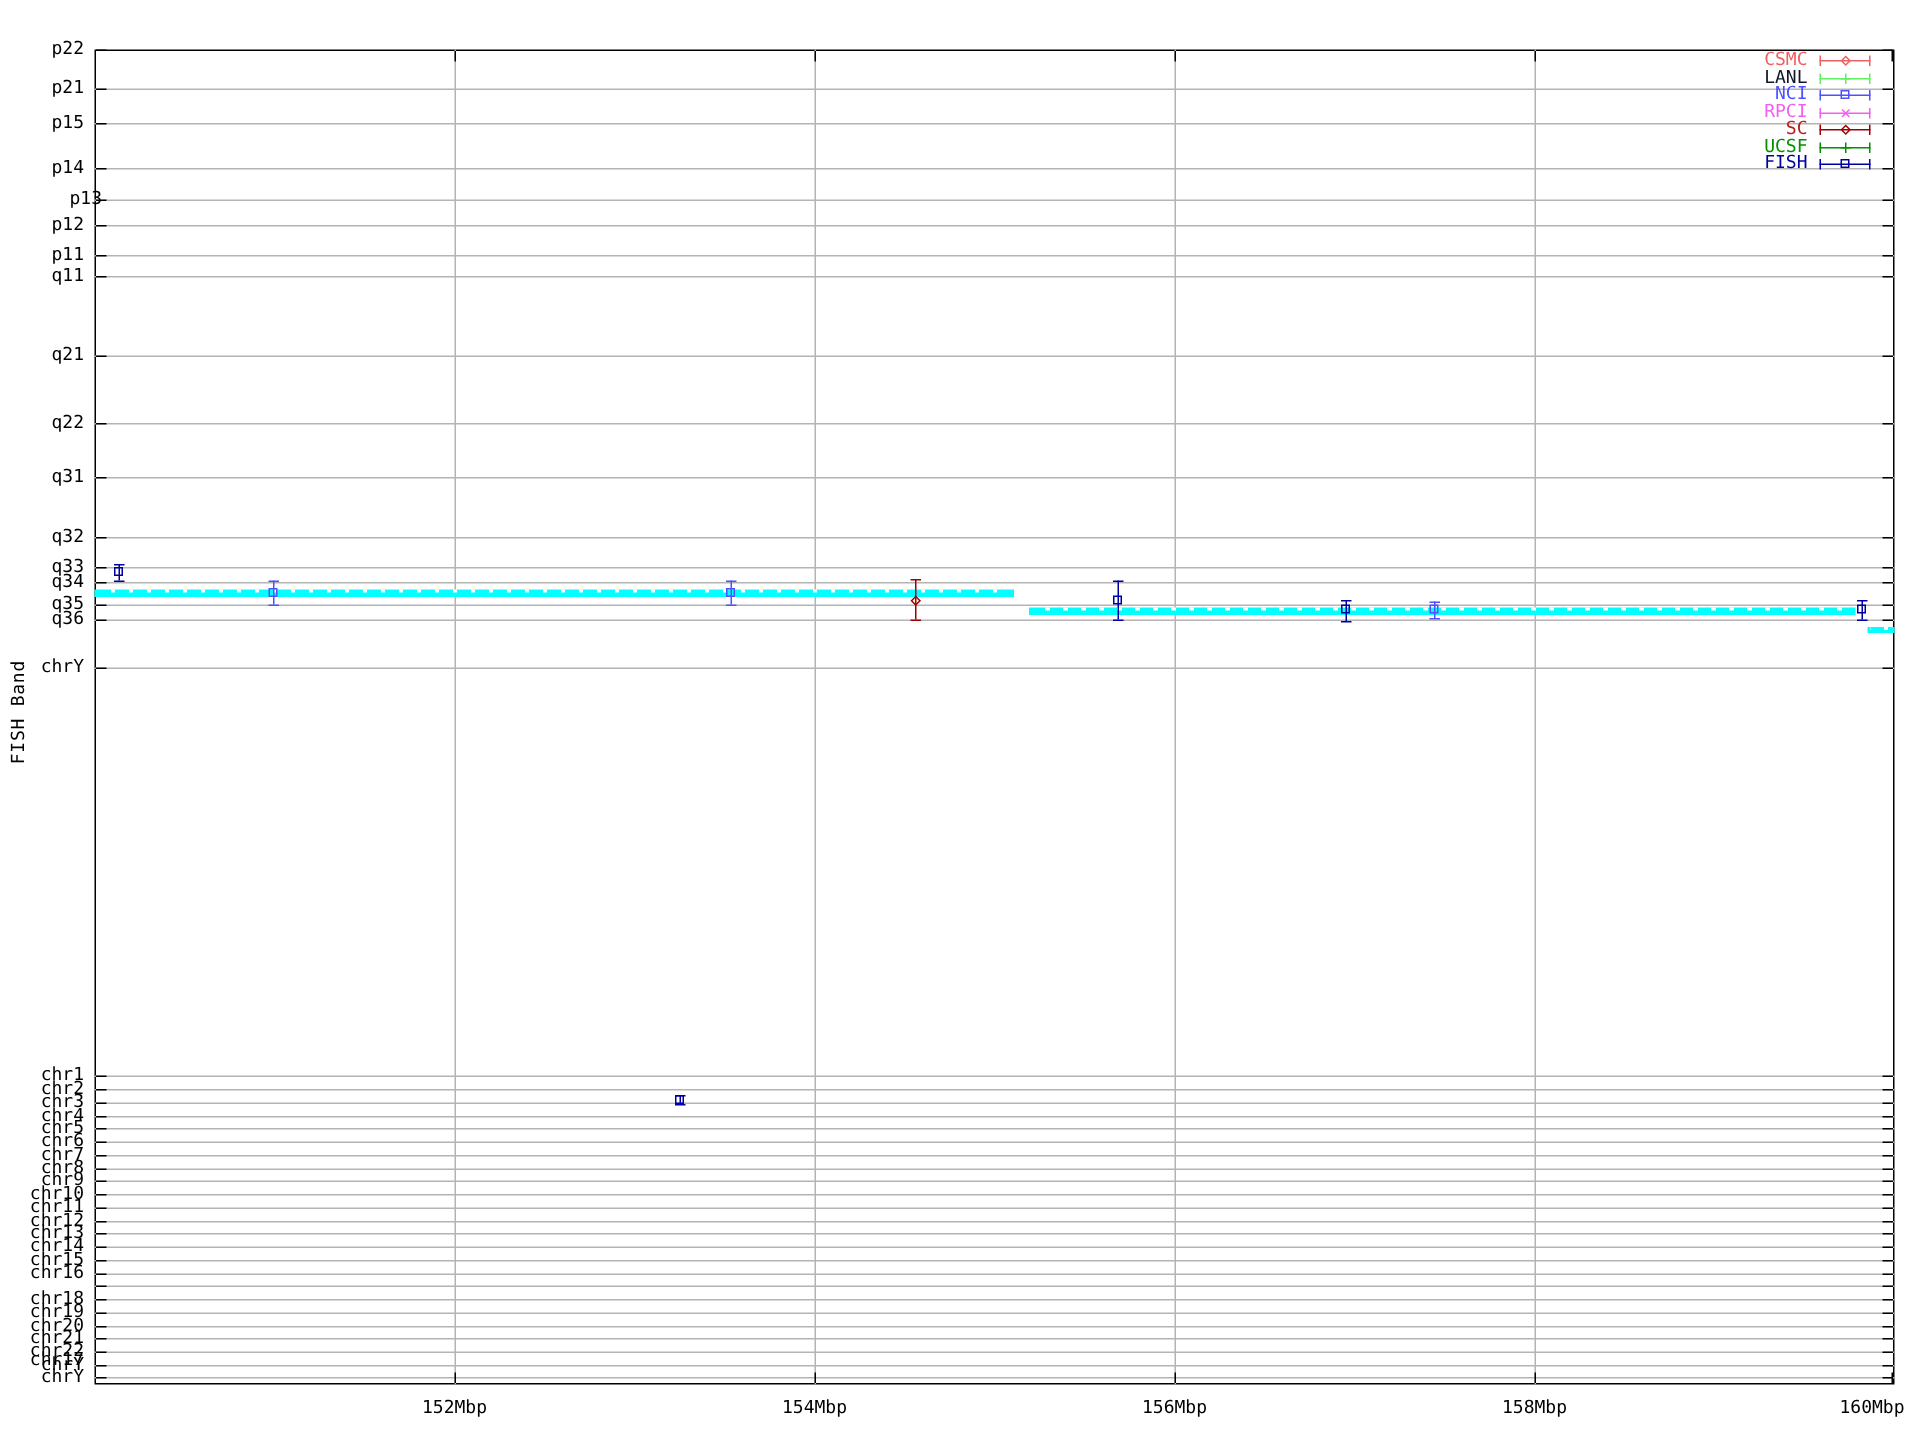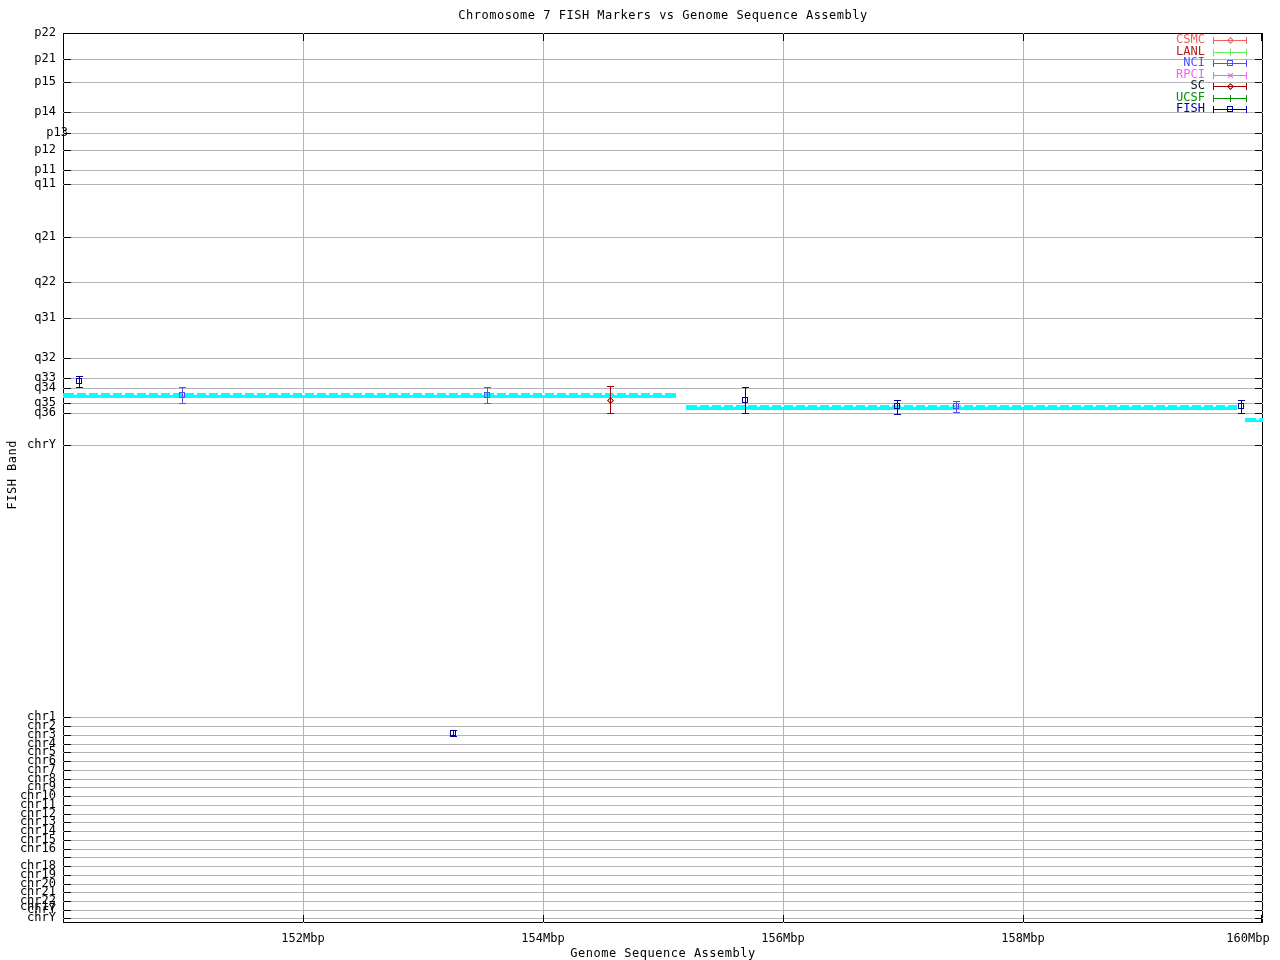--- a/index.html
+++ b/index.html
@@ -23,24 +23,22 @@
   .band-dash { position:absolute; top:0; left:2px; right:2px; height:2px;
                background:repeating-linear-gradient(90deg, transparent 0 9px, #ffffff 9px 12px); }
   .marker-square  { border:1px solid; box-sizing:border-box; width:6px; height:6px; background:transparent; }
   .marker-diamond { border:1px solid; box-sizing:border-box; width:5px; height:5px; transform:rotate(45deg); background:transparent; }
   .legend-label { width:60px; height:12px; text-align:right; line-height:11px; }
 </style>
 </head>
 <body>
 
 <div id="chart">
-  <div id="title" class="abs">Chromosome 7 FISH Markers vs Genome Sequence Assembly</div>
   <div id="ylabel" class="abs">FISH Band</div>
   <div id="plot-border" class="abs"></div>
-  <div id="xlabel" class="abs">Genome Sequence Assembly</div>
 <div class="abs tick" style="left: 64px; top: 33px; width: 7px; height: 1px;"></div>
     <div class="abs tick" style="left: 1255px; top: 33px; width: 7px; height: 1px;"></div>
     <div class="abs ylab" style="left: 2px; top: 27px;">p22</div>
     <div class="abs hgrid" style="left: 63px; top: 59px; width: 1200px;"></div>
     <div class="abs tick" style="left: 64px; top: 59px; width: 7px; height: 1px;"></div>
     <div class="abs tick" style="left: 1255px; top: 59px; width: 7px; height: 1px;"></div>
     <div class="abs ylab" style="left: 2px; top: 53px;">p21</div>
     <div class="abs hgrid" style="left: 63px; top: 82px; width: 1200px;"></div>
     <div class="abs tick" style="left: 64px; top: 82px; width: 7px; height: 1px;"></div>
     <div class="abs tick" style="left: 1255px; top: 82px; width: 7px; height: 1px;"></div>
@@ -259,38 +257,38 @@
     <div class="abs marker-square" style="left: 1238px; top: 403px; border-color: rgb(0, 0, 160);"></div>
     <div class="abs" style="left: 453px; top: 730px; width: 1px; height: 6px; background: rgb(0, 0, 160);"></div>
     <div class="abs" style="left: 450px; top: 730px; width: 7px; height: 1px; background: rgb(0, 0, 160);"></div>
     <div class="abs" style="left: 450px; top: 736px; width: 7px; height: 1px; background: rgb(0, 0, 160);"></div>
     <div class="abs marker-square" style="left: 450px; top: 730px; border-color: rgb(0, 0, 160);"></div>
     <div class="abs legend-label" style="left: 1145px; top: 34px; color: rgb(240, 96, 96);">CSMC</div>
     <div class="abs" style="left: 1213px; top: 40px; width: 34px; height: 1px; background: rgb(240, 96, 96);"></div>
     <div class="abs" style="left: 1213px; top: 37px; width: 1px; height: 7px; background: rgb(240, 96, 96);"></div>
     <div class="abs" style="left: 1246px; top: 37px; width: 1px; height: 7px; background: rgb(240, 96, 96);"></div>
     <div class="abs marker-diamond" style="left: 1228px; top: 38px; border-color: rgb(240, 96, 96);"></div>
-    <div class="abs legend-label" style="left: 1145px; top: 46px; color: #b91c1c;">LANL</div>
+    <div class="abs legend-label" style="left: 1145px; top: 46px; color: #0f172a;">LANL</div>
     <div class="abs" style="left: 1213px; top: 52px; width: 34px; height: 1px; background: rgb(96, 240, 96);"></div>
     <div class="abs" style="left: 1213px; top: 49px; width: 1px; height: 7px; background: rgb(96, 240, 96);"></div>
     <div class="abs" style="left: 1246px; top: 49px; width: 1px; height: 7px; background: rgb(96, 240, 96);"></div>
     <div class="abs" style="left: 1230px; top: 49px; width: 1px; height: 7px; background: rgb(96, 240, 96);"></div>
     <div class="abs" style="left: 1227px; top: 52px; width: 7px; height: 1px; background: rgb(96, 240, 96);"></div>
     <div class="abs legend-label" style="left: 1145px; top: 57px; color: rgb(80, 80, 255);">NCI</div>
     <div class="abs" style="left: 1213px; top: 63px; width: 34px; height: 1px; background: rgb(80, 80, 255);"></div>
     <div class="abs" style="left: 1213px; top: 60px; width: 1px; height: 7px; background: rgb(80, 80, 255);"></div>
     <div class="abs" style="left: 1246px; top: 60px; width: 1px; height: 7px; background: rgb(80, 80, 255);"></div>
     <div class="abs marker-square" style="left: 1227px; top: 60px; border-color: rgb(80, 80, 255);"></div>
     <div class="abs legend-label" style="left: 1145px; top: 69px; color: rgb(240, 96, 240);">RPCI</div>
     <div class="abs" style="left: 1213px; top: 75px; width: 34px; height: 1px; background: rgb(240, 96, 240);"></div>
     <div class="abs" style="left: 1213px; top: 72px; width: 1px; height: 7px; background: rgb(240, 96, 240);"></div>
     <div class="abs" style="left: 1246px; top: 72px; width: 1px; height: 7px; background: rgb(240, 96, 240);"></div>
     <div class="abs" style="left: 1230px; top: 72px; width: 1px; height: 7px; background: rgb(240, 96, 240); transform: rotate(45deg);"></div>
     <div class="abs" style="left: 1227px; top: 75px; width: 7px; height: 1px; background: rgb(240, 96, 240); transform: rotate(45deg);"></div>
-    <div class="abs legend-label" style="left: 1145px; top: 80px; color: #0f172a;">SC</div>
+    <div class="abs legend-label" style="left: 1145px; top: 80px; color: #b91c1c;">SC</div>
     <div class="abs" style="left: 1213px; top: 86px; width: 34px; height: 1px; background: rgb(160, 0, 0);"></div>
     <div class="abs" style="left: 1213px; top: 83px; width: 1px; height: 7px; background: rgb(160, 0, 0);"></div>
     <div class="abs" style="left: 1246px; top: 83px; width: 1px; height: 7px; background: rgb(160, 0, 0);"></div>
     <div class="abs marker-diamond" style="left: 1228px; top: 84px; border-color: rgb(160, 0, 0);"></div>
     <div class="abs legend-label" style="left: 1145px; top: 92px; color: rgb(0, 144, 0);">UCSF</div>
     <div class="abs" style="left: 1213px; top: 98px; width: 34px; height: 1px; background: rgb(0, 144, 0);"></div>
     <div class="abs" style="left: 1213px; top: 95px; width: 1px; height: 7px; background: rgb(0, 144, 0);"></div>
     <div class="abs" style="left: 1246px; top: 95px; width: 1px; height: 7px; background: rgb(0, 144, 0);"></div>
     <div class="abs" style="left: 1230px; top: 95px; width: 1px; height: 7px; background: rgb(0, 144, 0);"></div>
     <div class="abs" style="left: 1227px; top: 98px; width: 7px; height: 1px; background: rgb(0, 144, 0);"></div>

